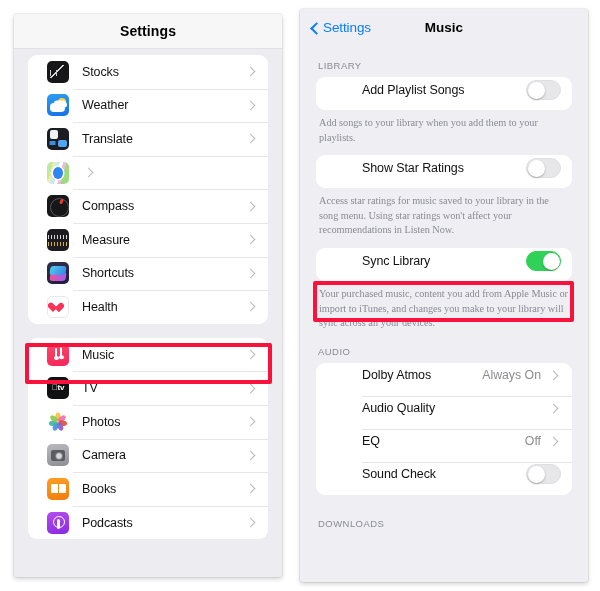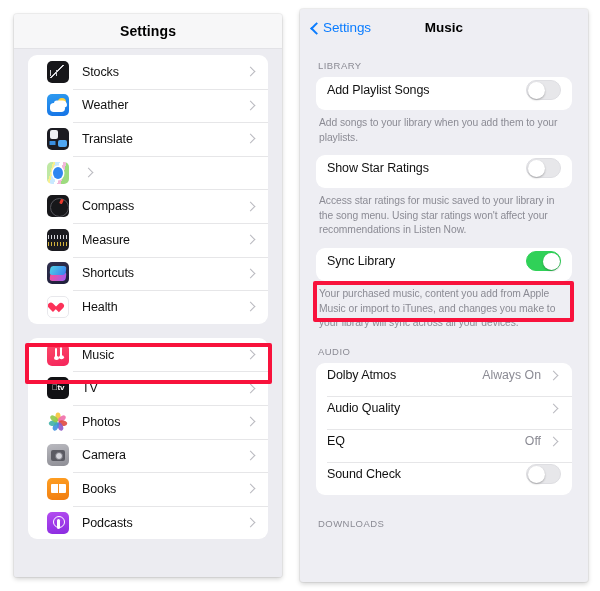--- a/index.html
+++ b/index.html
@@ -149,39 +149,41 @@
   .rcard {
     background: #ffffff;
     border-radius: 9px;
     overflow: hidden;
   }
   .rrow {
     display: flex; align-items: center;
     height: 33px;
     padding: 0 11px 8px 11px;
     position: relative;
+    margin-left: 35px;
   }
   .rrow + .rrow::before {
     content: "";
     position: absolute; left: 11px; right: 0; top: 0;
     height: 1px; background: #e6e6e8;
   }
   .rrow-label {
     font-size: 12.5px; color: #111; flex: 1;
     letter-spacing: -0.1px;
   }
   .rrow-value {
     font-size: 12.3px; color: #8b8b94; margin-right: 6px;
   }
   .footnote {
     font-size: 10.3px;
     color: #8b8b94;
     line-height: 1.42;
     padding: 6px 3px 0 3px;
     letter-spacing: -0.05px;
+    font-family: Liberation Serif, serif;
   }
   .toggle {
     width: 35px; height: 20px;
     border-radius: 10px;
     background: #e7e7ea;
     position: relative;
     flex: 0 0 35px;
     border: 1px solid #dedee2;
   }
   .toggle .knob {

